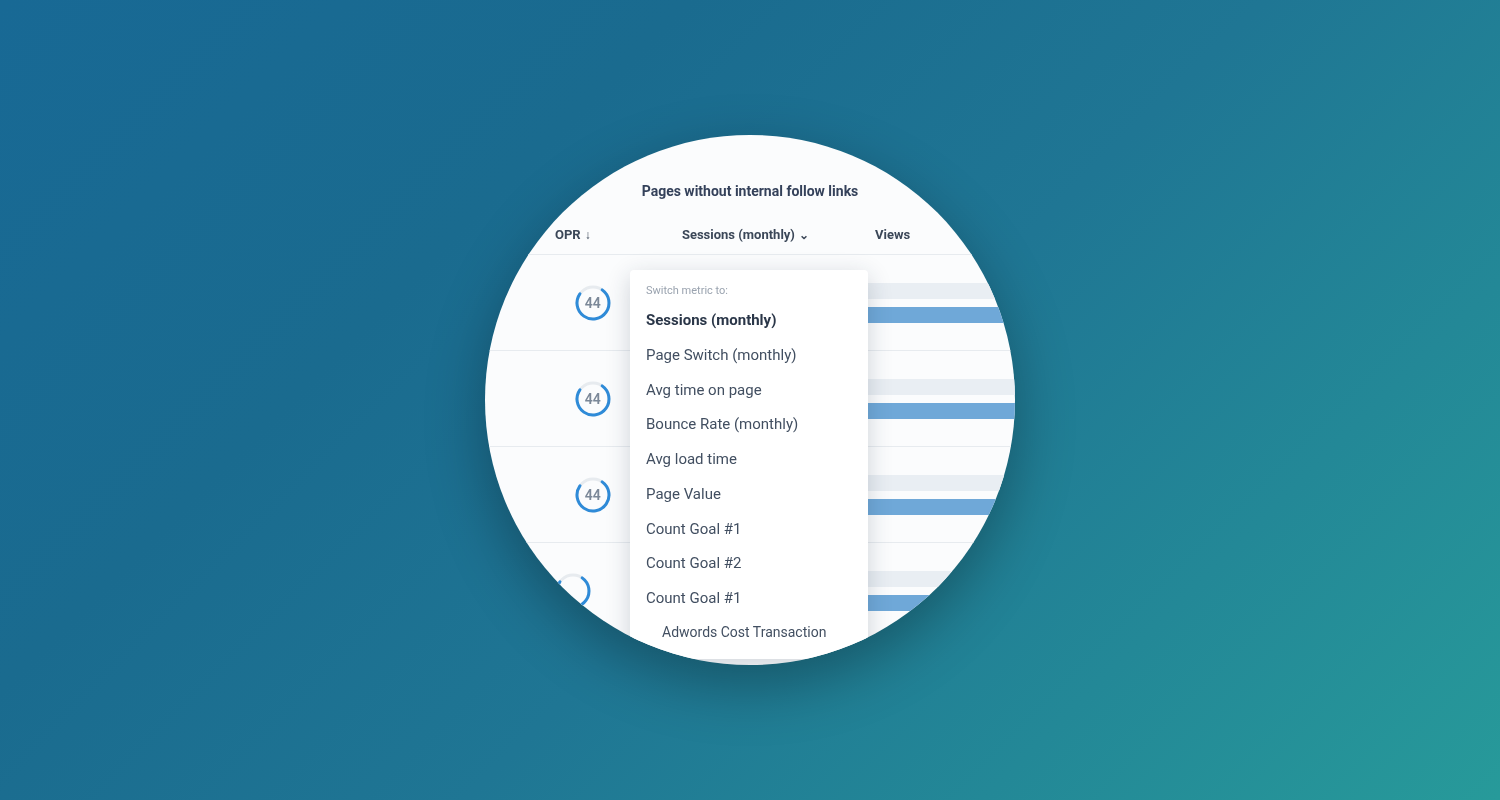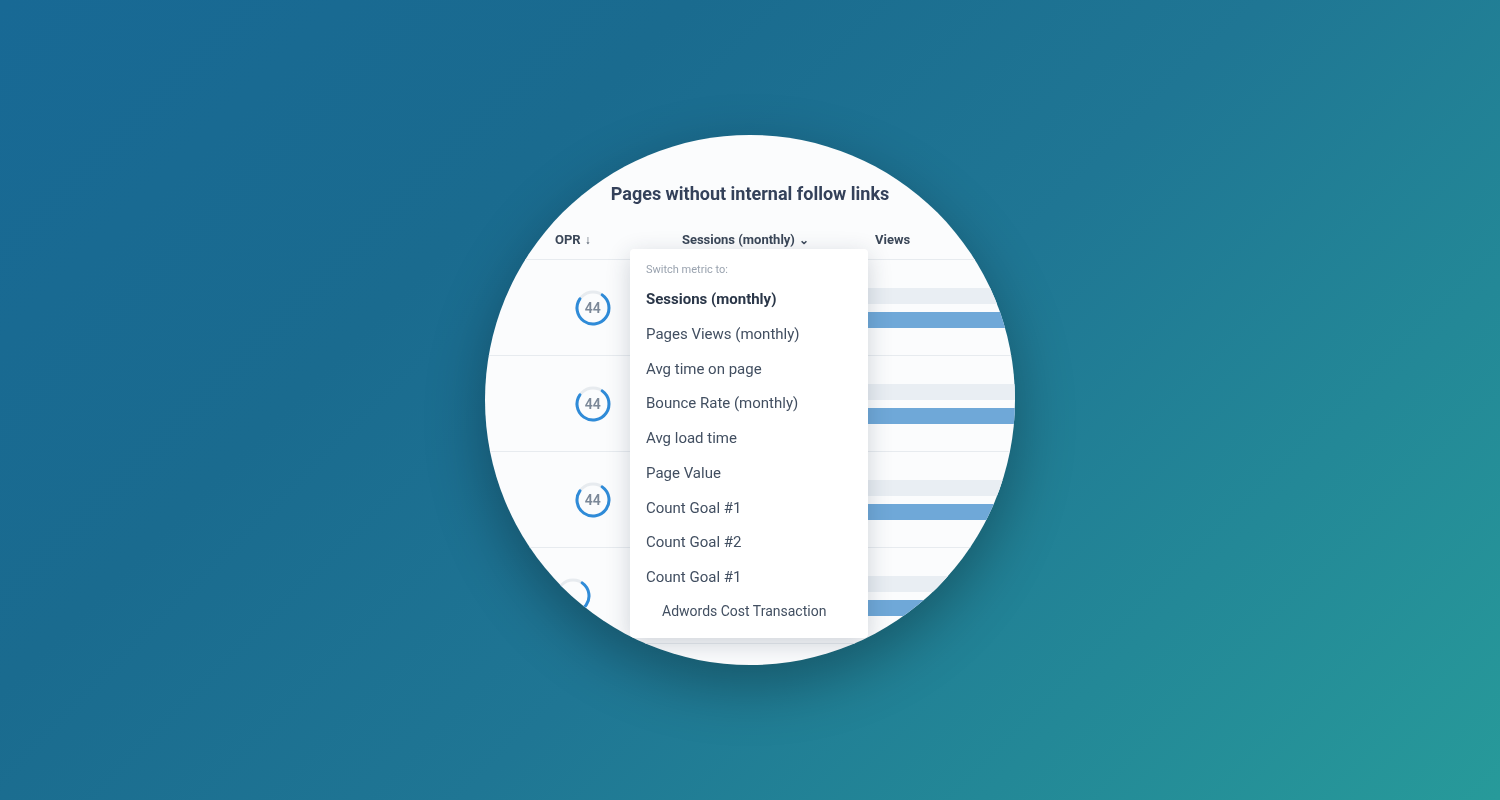--- a/index.html
+++ b/index.html
@@ -22,21 +22,21 @@
     position: relative;
     overflow: hidden;
   }
   .panel {
     position: absolute;
     top: 0; left: 0; right: 0; bottom: 0;
     padding-top: 48px;
   }
   .title {
     text-align: center;
-    font-size: 18px;
+    font-size: 14px;
     font-weight: 700;
     color: #34415a;
     margin-bottom: 28px;
   }
   .thead {
     display: flex;
     align-items: flex-end;
     padding: 0 40px 12px 70px;
     border-bottom: 1px solid #e7ebef;
     font-size: 13px;
@@ -70,21 +70,21 @@
   .opr-ring svg { position: absolute; inset: 0; }
 
   .bar-top { height: 16px; background: #e9eef3; width: 100%; }
   .bar-bot { height: 16px; background: #6fa8d8; width: 100%; }
   .bars-wrap { display:flex; flex-direction:column; gap:8px; width: 220px; }
 
   
   .dropdown {
     position: absolute;
     left: 145px;
-    top: 114px;
+    top: 135px;
     width: 238px;
     background: #ffffff;
     border-radius: 4px;
     box-shadow: 0 6px 24px rgba(30,45,70,0.20);
     padding: 14px 0 10px 0;
     z-index: 10;
   }
   .dropdown .dd-title {
     font-size: 11px;
     color: #9aa3af;
@@ -201,21 +201,21 @@
             <div class="bar-bot"></div>
           </div>
         </div>
       </div>
 
     </div>
 
     <div class="dropdown">
       <div class="dd-title">Switch metric to:</div>
       <div class="dd-item selected">Sessions (monthly)</div>
-      <div class="dd-item">Pages Views (monthly)</div>
+      <div class="dd-item">Page Switch (monthly)</div>
       <div class="dd-item">Avg time on page</div>
       <div class="dd-item">Bounce Rate (monthly)</div>
       <div class="dd-item">Avg load time</div>
       <div class="dd-item">Page Value</div>
       <div class="dd-item">Count Goal #1</div>
       <div class="dd-item">Count Goal #2</div>
       <div class="dd-item">Count Goal #1</div>
       <div class="dd-item last">Adwords Cost Transaction</div>
     </div>
 

